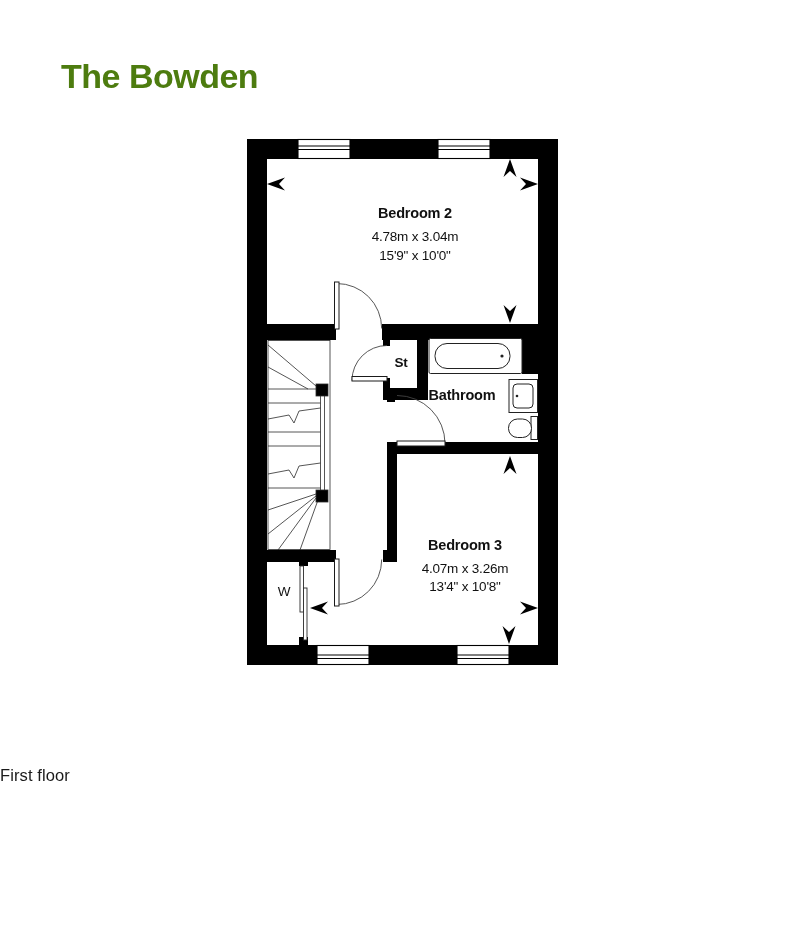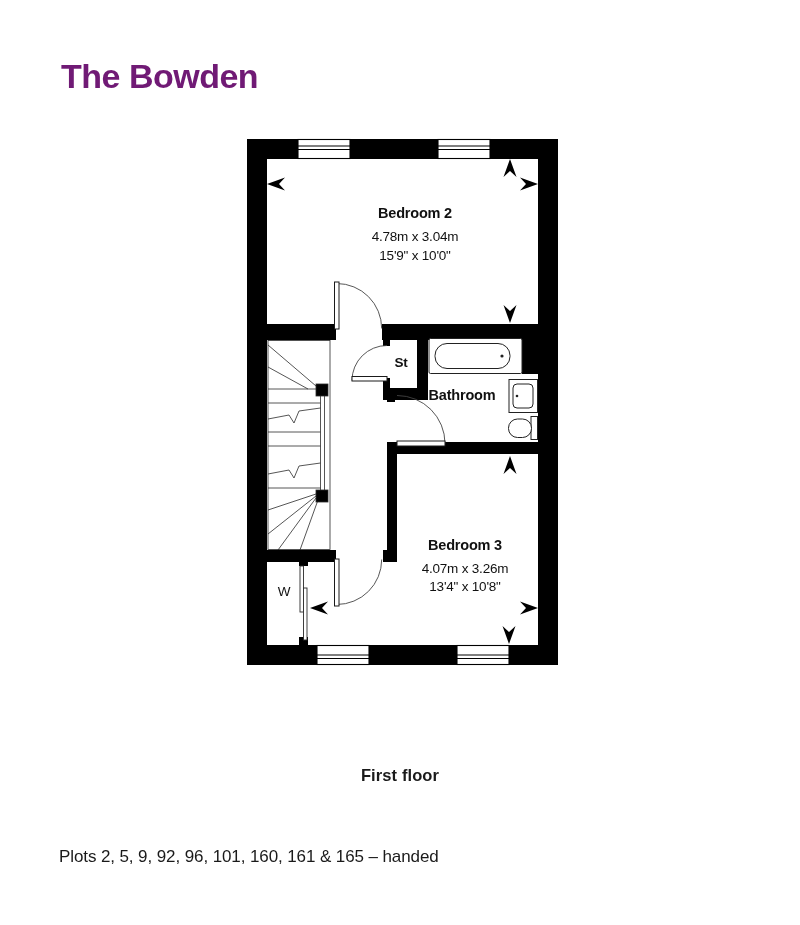--- a/index.html
+++ b/index.html
@@ -1,32 +1,32 @@
 <!DOCTYPE html>
 <html><head>
 <meta charset="utf-8">
 <style>
   html,body{margin:0;padding:0;background:#fff;}
   body{font-family:"Liberation Sans",sans-serif;color:#1a1a1a;}
   .page{position:relative;width:800px;height:925px;background:#ffffff;overflow:hidden;}
   .title{position:absolute;left:61px;top:57px;font-size:34px;font-weight:700;letter-spacing:-0.5px;}
   .plan-wrap{position:absolute;left:245px;top:132px;width:315px;height:540px;}
-  .floor-label{position:absolute;left:0;right:0;top:766px;text-align:center;font-size:16.5px;font-weight:700;letter-spacing:0.1px;}
+  .floor-label{position:absolute;left:0;right:0;top:766px;text-align:left;font-size:16.5px;font-weight:400;letter-spacing:0.1px;}
   .plots-note{position:absolute;left:59px;top:847px;font-size:17px;font-weight:400;letter-spacing:-0.1px;}
   svg text{font-family:"Liberation Sans",sans-serif;fill:#111;}
   .room-name{font-size:14.5px;font-weight:700;letter-spacing:-0.2px;}
   .room-dim{font-size:13.5px;font-weight:400;letter-spacing:-0.2px;}
   .small-label{font-size:13.5px;font-weight:500;}
 </style>
 </head>
 <body>
 
 <div class="page">
 
-  <div class="title" style="color: #701a75;">The Bowden</div>
+  <div class="title" style="color: #4d7c0f;">The Bowden</div>
 
   <div class="plan-wrap">
     <svg viewBox="0 0 315 540" width="315" height="540">
 
       <path d="M2,7 H313 V533 H2 Z M22,27 H293 V513 H22 Z" fill="#000" fill-rule="evenodd"></path>
 
       <g fill="#000">
         <rect x="22" y="192" width="69" height="16"></rect>
         <rect x="137" y="192" width="156" height="16"></rect>
         <rect x="277" y="208" width="16" height="34"></rect>
@@ -150,15 +150,14 @@
         <text class="room-name" x="220" y="417.5">Bedroom 3</text>
         <text class="room-dim" x="220" y="440.5">4.07m x 3.26m</text>
         <text class="room-dim" x="220" y="459">13'4" x 10'8"</text>
         <text class="small-label" x="39" y="464">W</text>
       </g>
     </svg>
   </div>
 
   <div class="floor-label">First floor</div>
 
-  <div class="plots-note">Plots 2, 5, 9, 92, 96, 101, 160, 161 &amp; 165 – handed</div>
 
 </div>
 
 </body></html>

